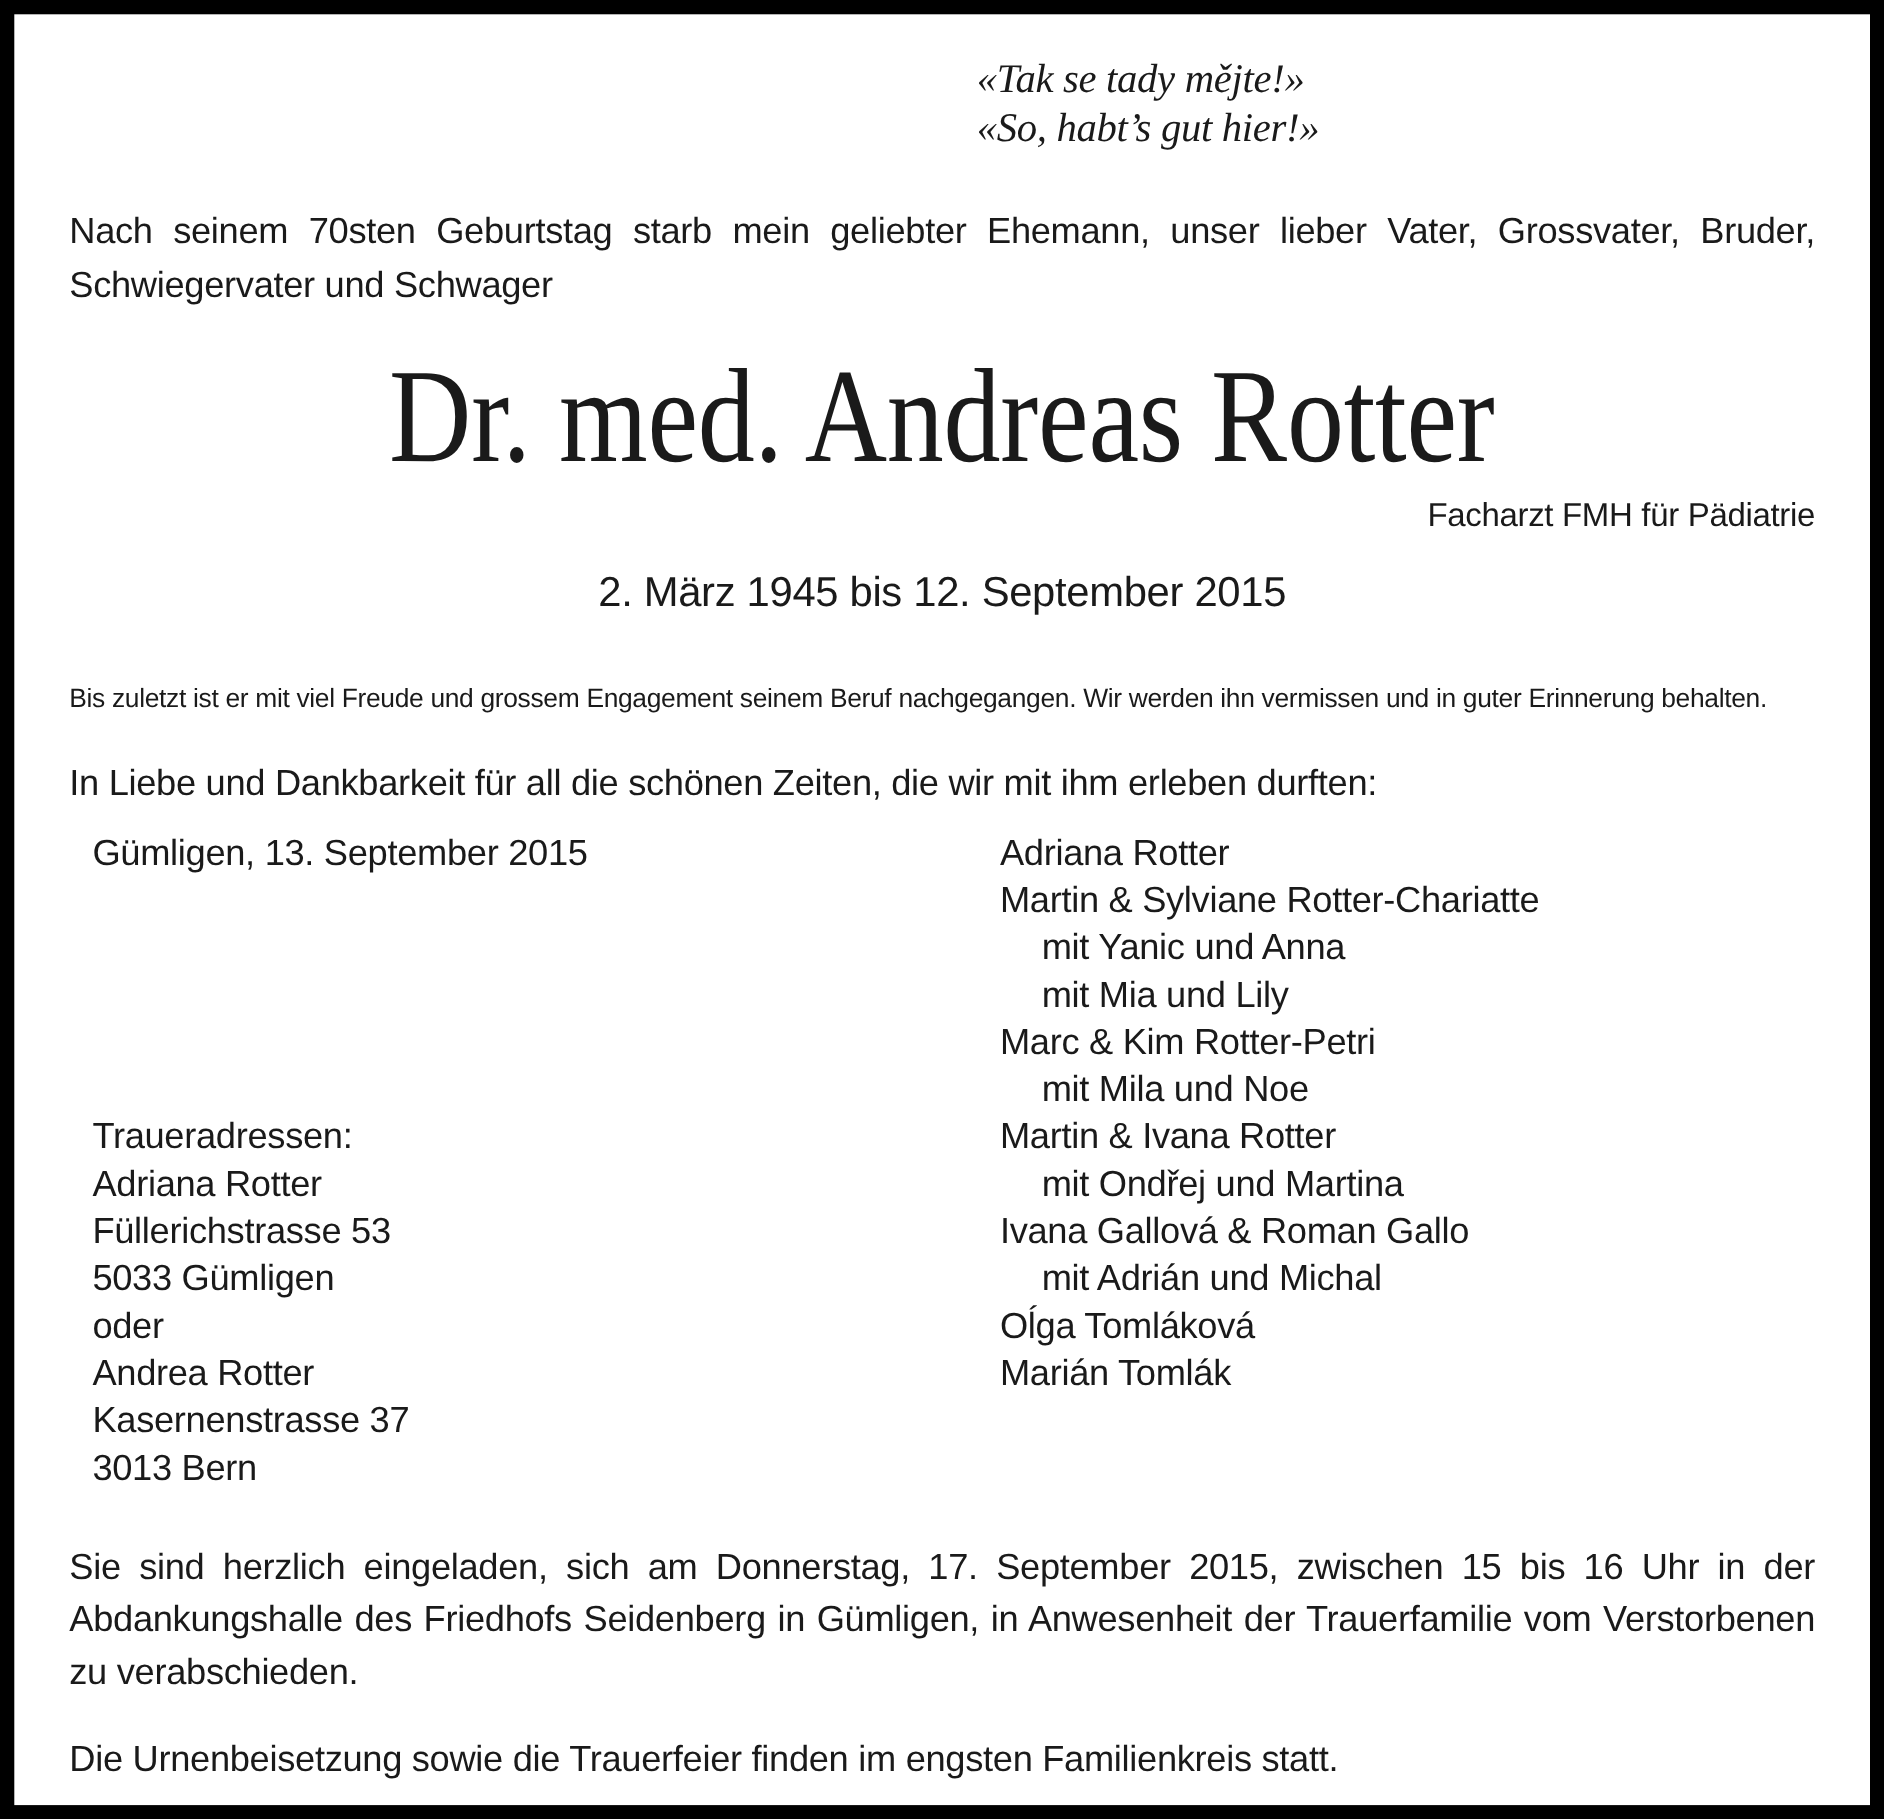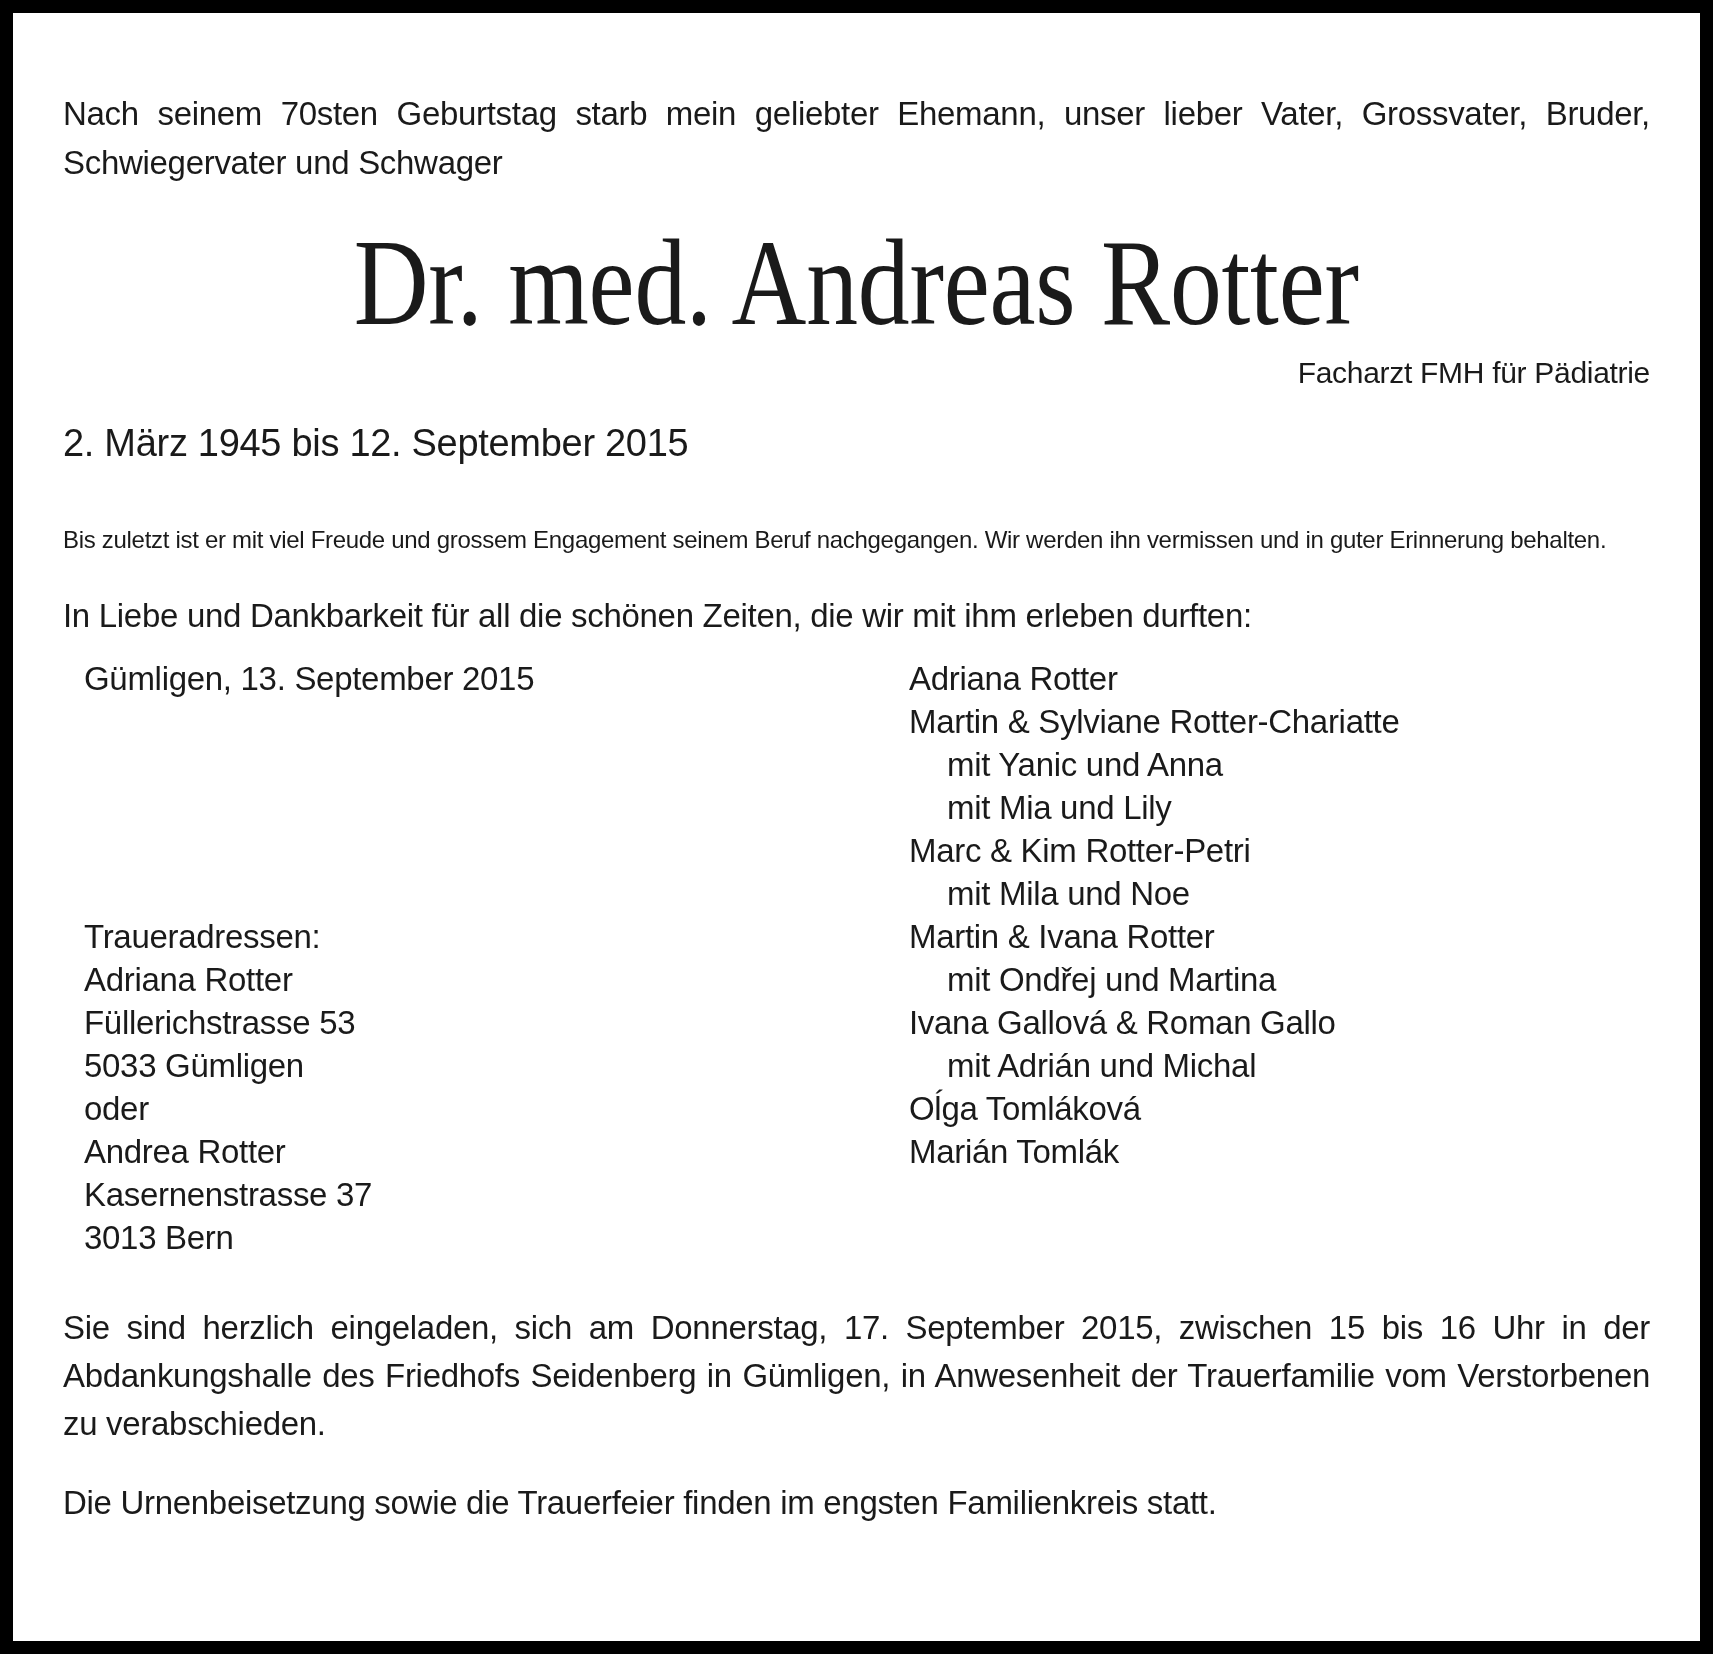--- a/index.html
+++ b/index.html
@@ -49,21 +49,21 @@
     transform-origin: center;
   }
   .subtitle {
     margin-top: 6px;
     text-align: right;
     font-size: 30px;
     line-height: 40px;
   }
   .dates {
     margin-top: 28px;
-    text-align: left;
+    text-align: center;
     font-size: 38px;
     line-height: 44px;
   }
   .tribute {
     margin-top: 50px;
     font-size: 24px;
     line-height: 49px;
     text-align: justify;
   }
   .gratitude {
@@ -101,20 +101,24 @@
     margin-top: 14px;
     font-size: 33px;
     line-height: 44px;
   }
 </style>
 </head>
 <body>
 
 <div class="page">
 
+  <div class="quote">
+    <div>«Tak se tady mějte!»</div>
+    <div>«So, habt’s gut hier!»</div>
+  </div>
 
   <p class="intro">Nach seinem 70sten Geburtstag starb mein geliebter Ehemann, unser lieber Vater, Grossvater, Bruder, Schwiegervater und Schwager</p>
 
   <h1 class="name"><span class="squeeze">Dr. med. Andreas Rotter</span></h1>
 
   <div class="subtitle">Facharzt FMH für Pädiatrie</div>
 
   <div class="dates">2. März 1945 bis 12. September 2015</div>
 
   <p class="tribute">Bis zuletzt ist er mit viel Freude und grossem Engagement seinem Beruf nachgegangen. Wir werden ihn vermissen und in guter Erinnerung behalten.</p>

